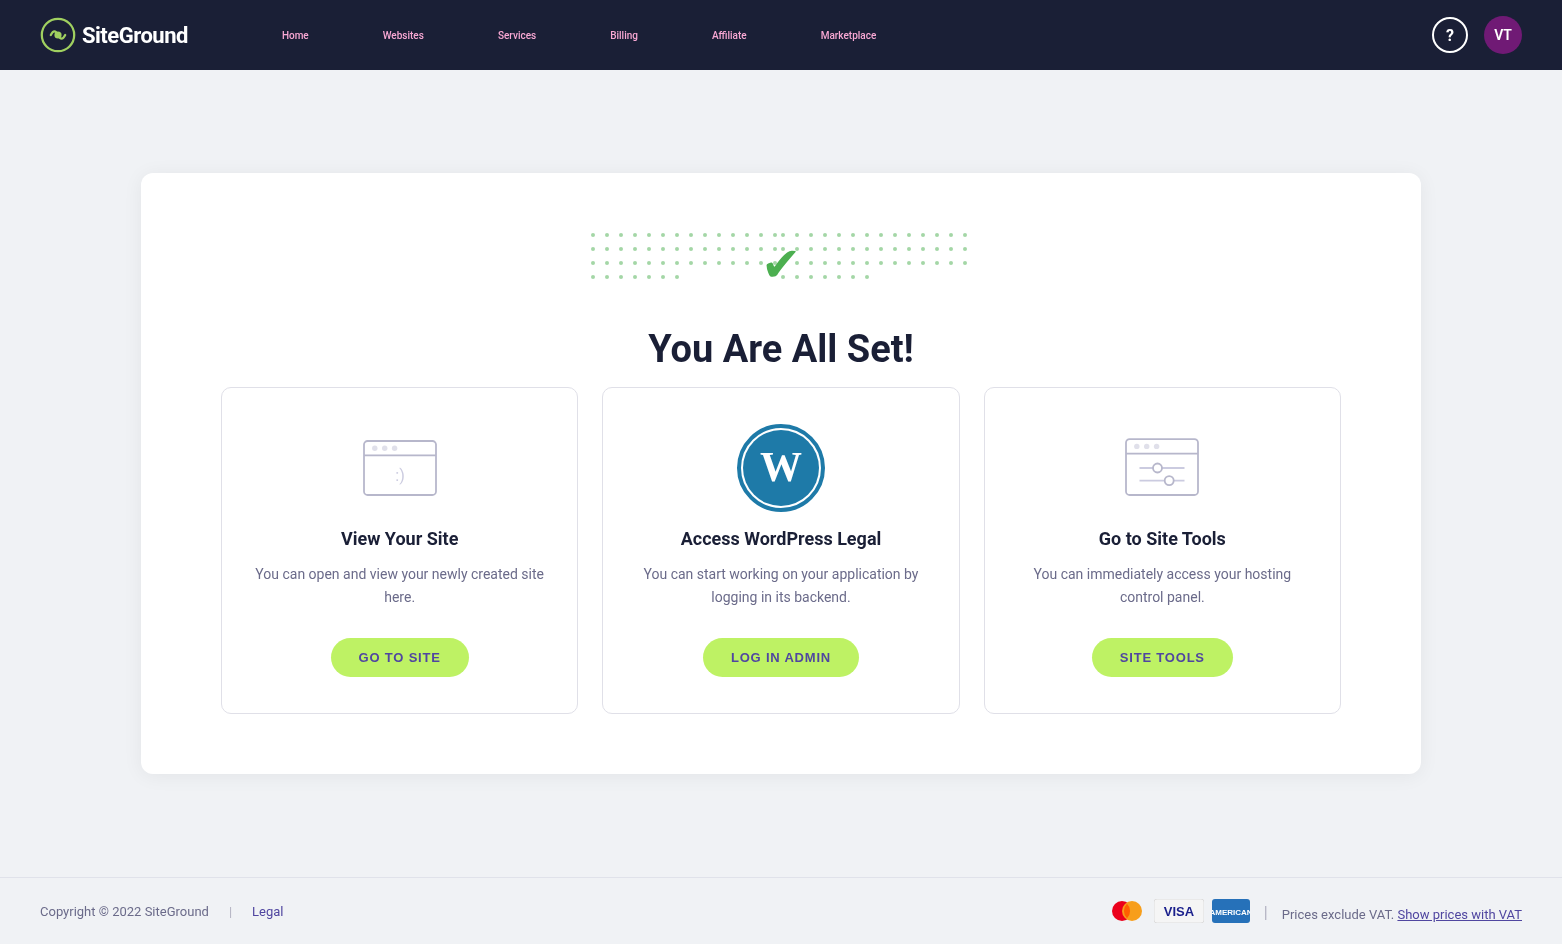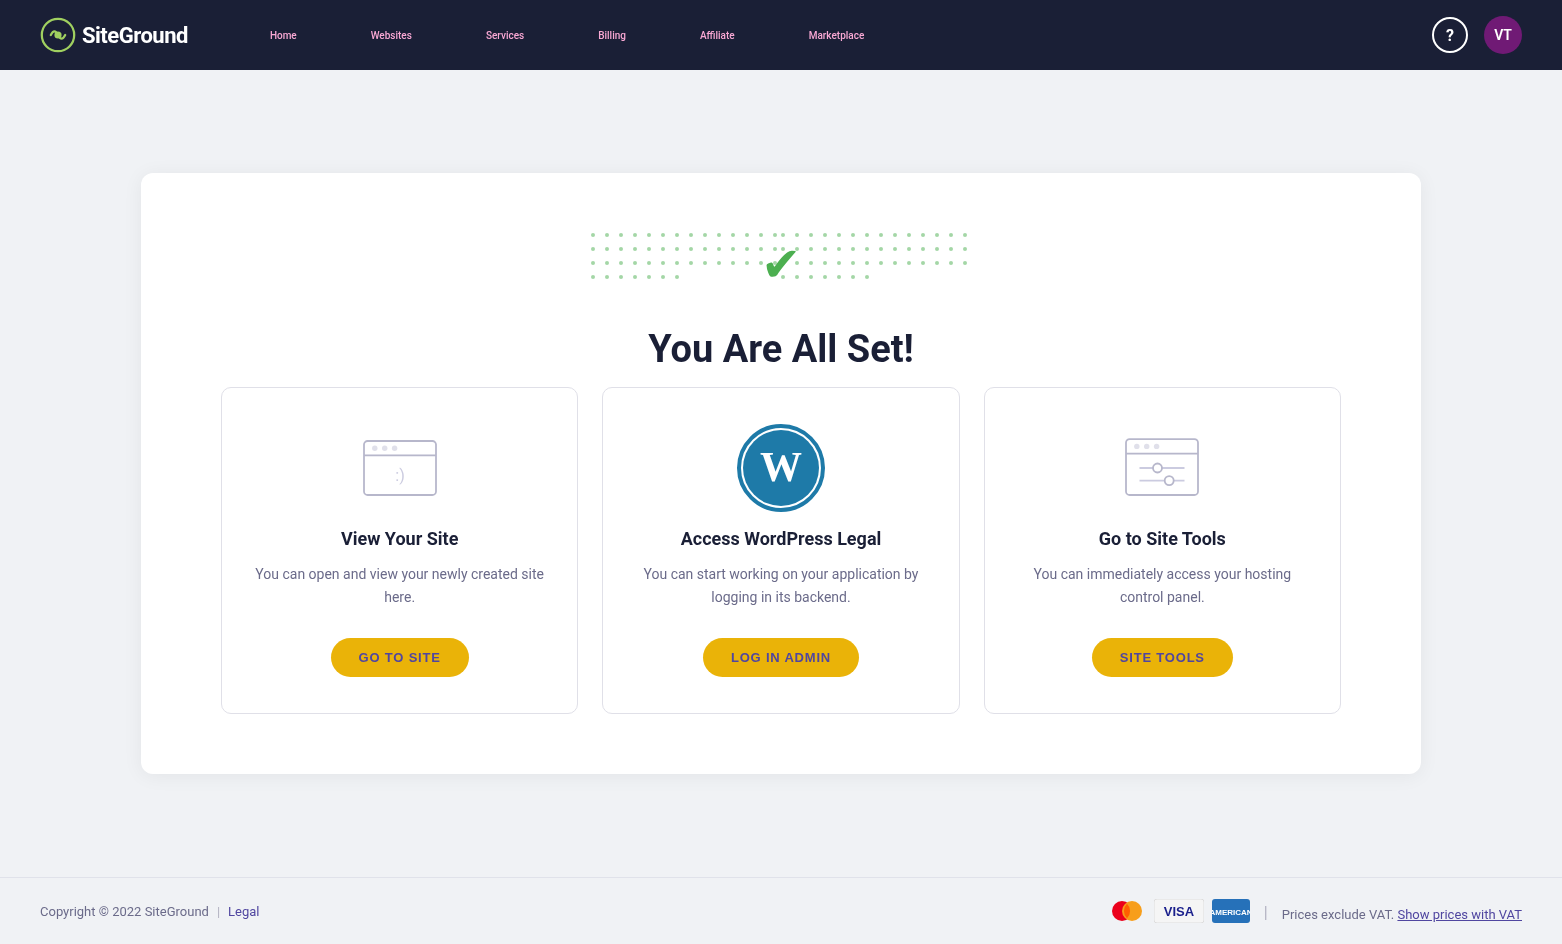--- a/index.html
+++ b/index.html
@@ -16,21 +16,21 @@
       background: #1a1f36;
       height: 70px;
       display: flex;
       align-items: center;
       padding: 0 40px;
       justify-content: space-between;
     }
     .nav-left {
       display: flex;
       align-items: center;
-      gap: 40px;
+      gap: 52px;
     }
     .logo {
       display: flex;
       align-items: center;
       gap: 6px;
     }
     .logo-text {
       color: white;
       font-size: 22px;
       font-weight: 700;
@@ -189,21 +189,21 @@
     .action-desc {
       font-size: 14px;
       color: #6b6b8a;
       line-height: 1.6;
       margin-bottom: 30px;
       flex: 1;
     }
     .action-btn {
       padding: 12px 28px;
       border-radius: 30px;
-      background: #eab308;
+      background: #bef264;
       color: #5046a0;
       font-size: 13px;
       font-weight: 700;
       letter-spacing: 0.8px;
       border: none;
       cursor: pointer;
       text-transform: uppercase;
     }
 
     
@@ -211,21 +211,21 @@
       background: #f0f2f5;
       padding: 22px 40px;
       display: flex;
       align-items: center;
       justify-content: space-between;
       border-top: 1px solid #e0e2ea;
     }
     .footer-left {
       display: flex;
       align-items: center;
-      gap: 8px;
+      gap: 20px;
       font-size: 13px;
       color: #6b6b8a;
     }
     .footer-legal {
       color: #5046a0;
       text-decoration: none;
       font-size: 13px;
     }
     .footer-divider {
       color: #b0b0c0;

